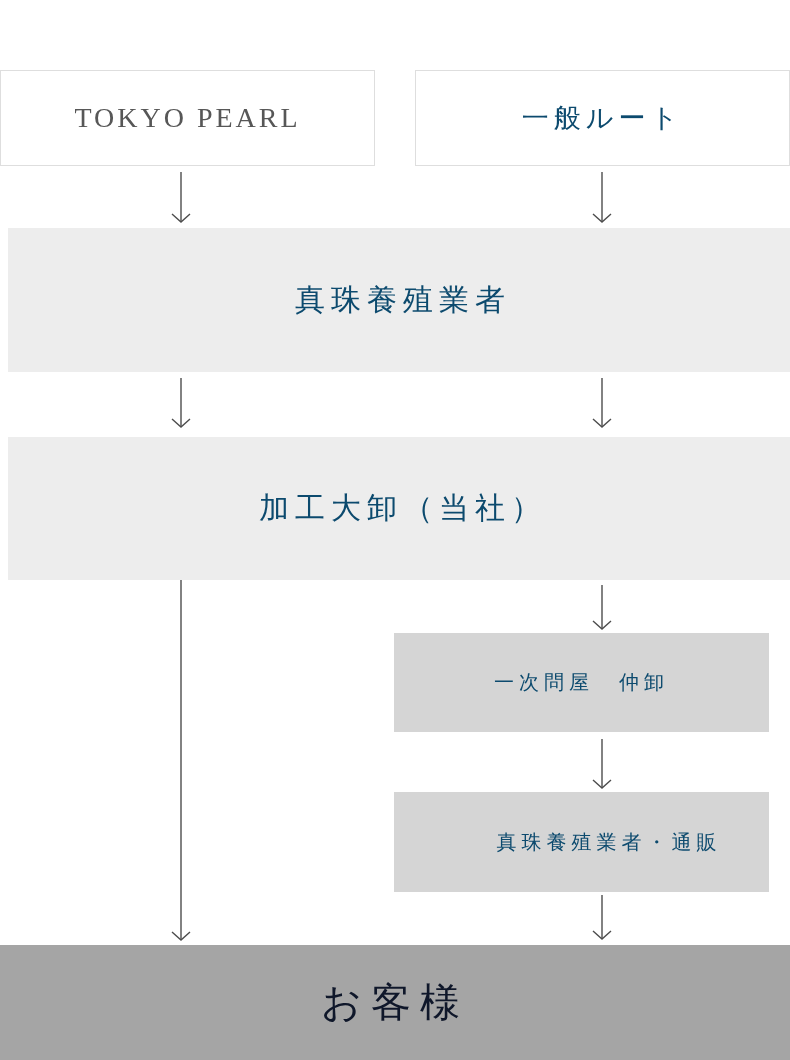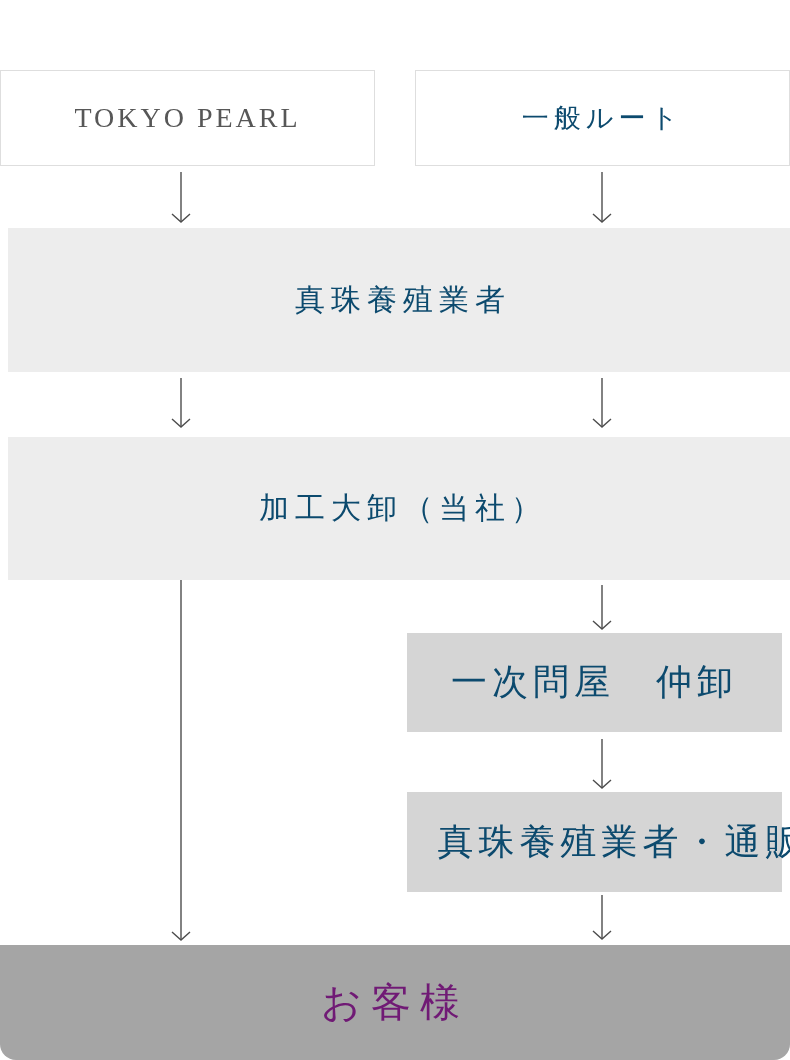--- a/index.html
+++ b/index.html
@@ -1,39 +1,39 @@
 <!DOCTYPE html>
 <html><head>
 <meta charset="utf-8">
 <style>
   html,body{margin:0;padding:0;background:#ffffff;}
   .stage{
     position:relative;width:790px;height:1060px;overflow:hidden;
-    background:#ffffff;font-family:"Liberation Sans",sans-serif;border-radius:16px;
+    background:#ffffff;font-family:"Liberation Sans",sans-serif;
   }
   .node{
     position:absolute;display:flex;align-items:center;justify-content:center;
     box-sizing:border-box;color:#0c4a6e;
   }
   .node-outline{
     background:#ffffff;border:1px solid #dedede;
     top:70px;height:96px;
   }
   .node-tokyo{left:0;width:375px;font-family:"Liberation Serif",serif;
     font-size:28px;letter-spacing:3px;color:#575757;}
   .node-general{left:415px;width:375px;font-size:27px;letter-spacing:5px;}
   .node-light{left:8px;width:790px;background:#ededed;font-size:30px;letter-spacing:6px;}
   .node-farmer{top:228px;height:144px;}
   .node-processing{top:437px;height:143px;}
-  .node-mid{left:407px;width:375px;background:#d5d5d5;font-size:36px;letter-spacing:5px;}
+  .node-mid{left:394px;width:375px;background:#d5d5d5;font-size:20px;letter-spacing:5px;}
   .node-primary{top:633px;height:99px;}
   .node-retail{top:792px;height:100px;padding-left:55px;}
   .node-customer{
     left:0;top:945px;width:790px;height:115px;background:#a5a5a5;
-    color:#701a75;font-size:40px;letter-spacing:9px;
+    color:#0f172a;font-size:40px;letter-spacing:9px;
   }
   .arrow{position:absolute;display:block;}
   .arrow path{stroke:#4d4d4d;stroke-width:1.4;fill:none;}
   .label{white-space:pre;}
 </style>
 </head>
 <body>
 
 <div class="stage">
 

